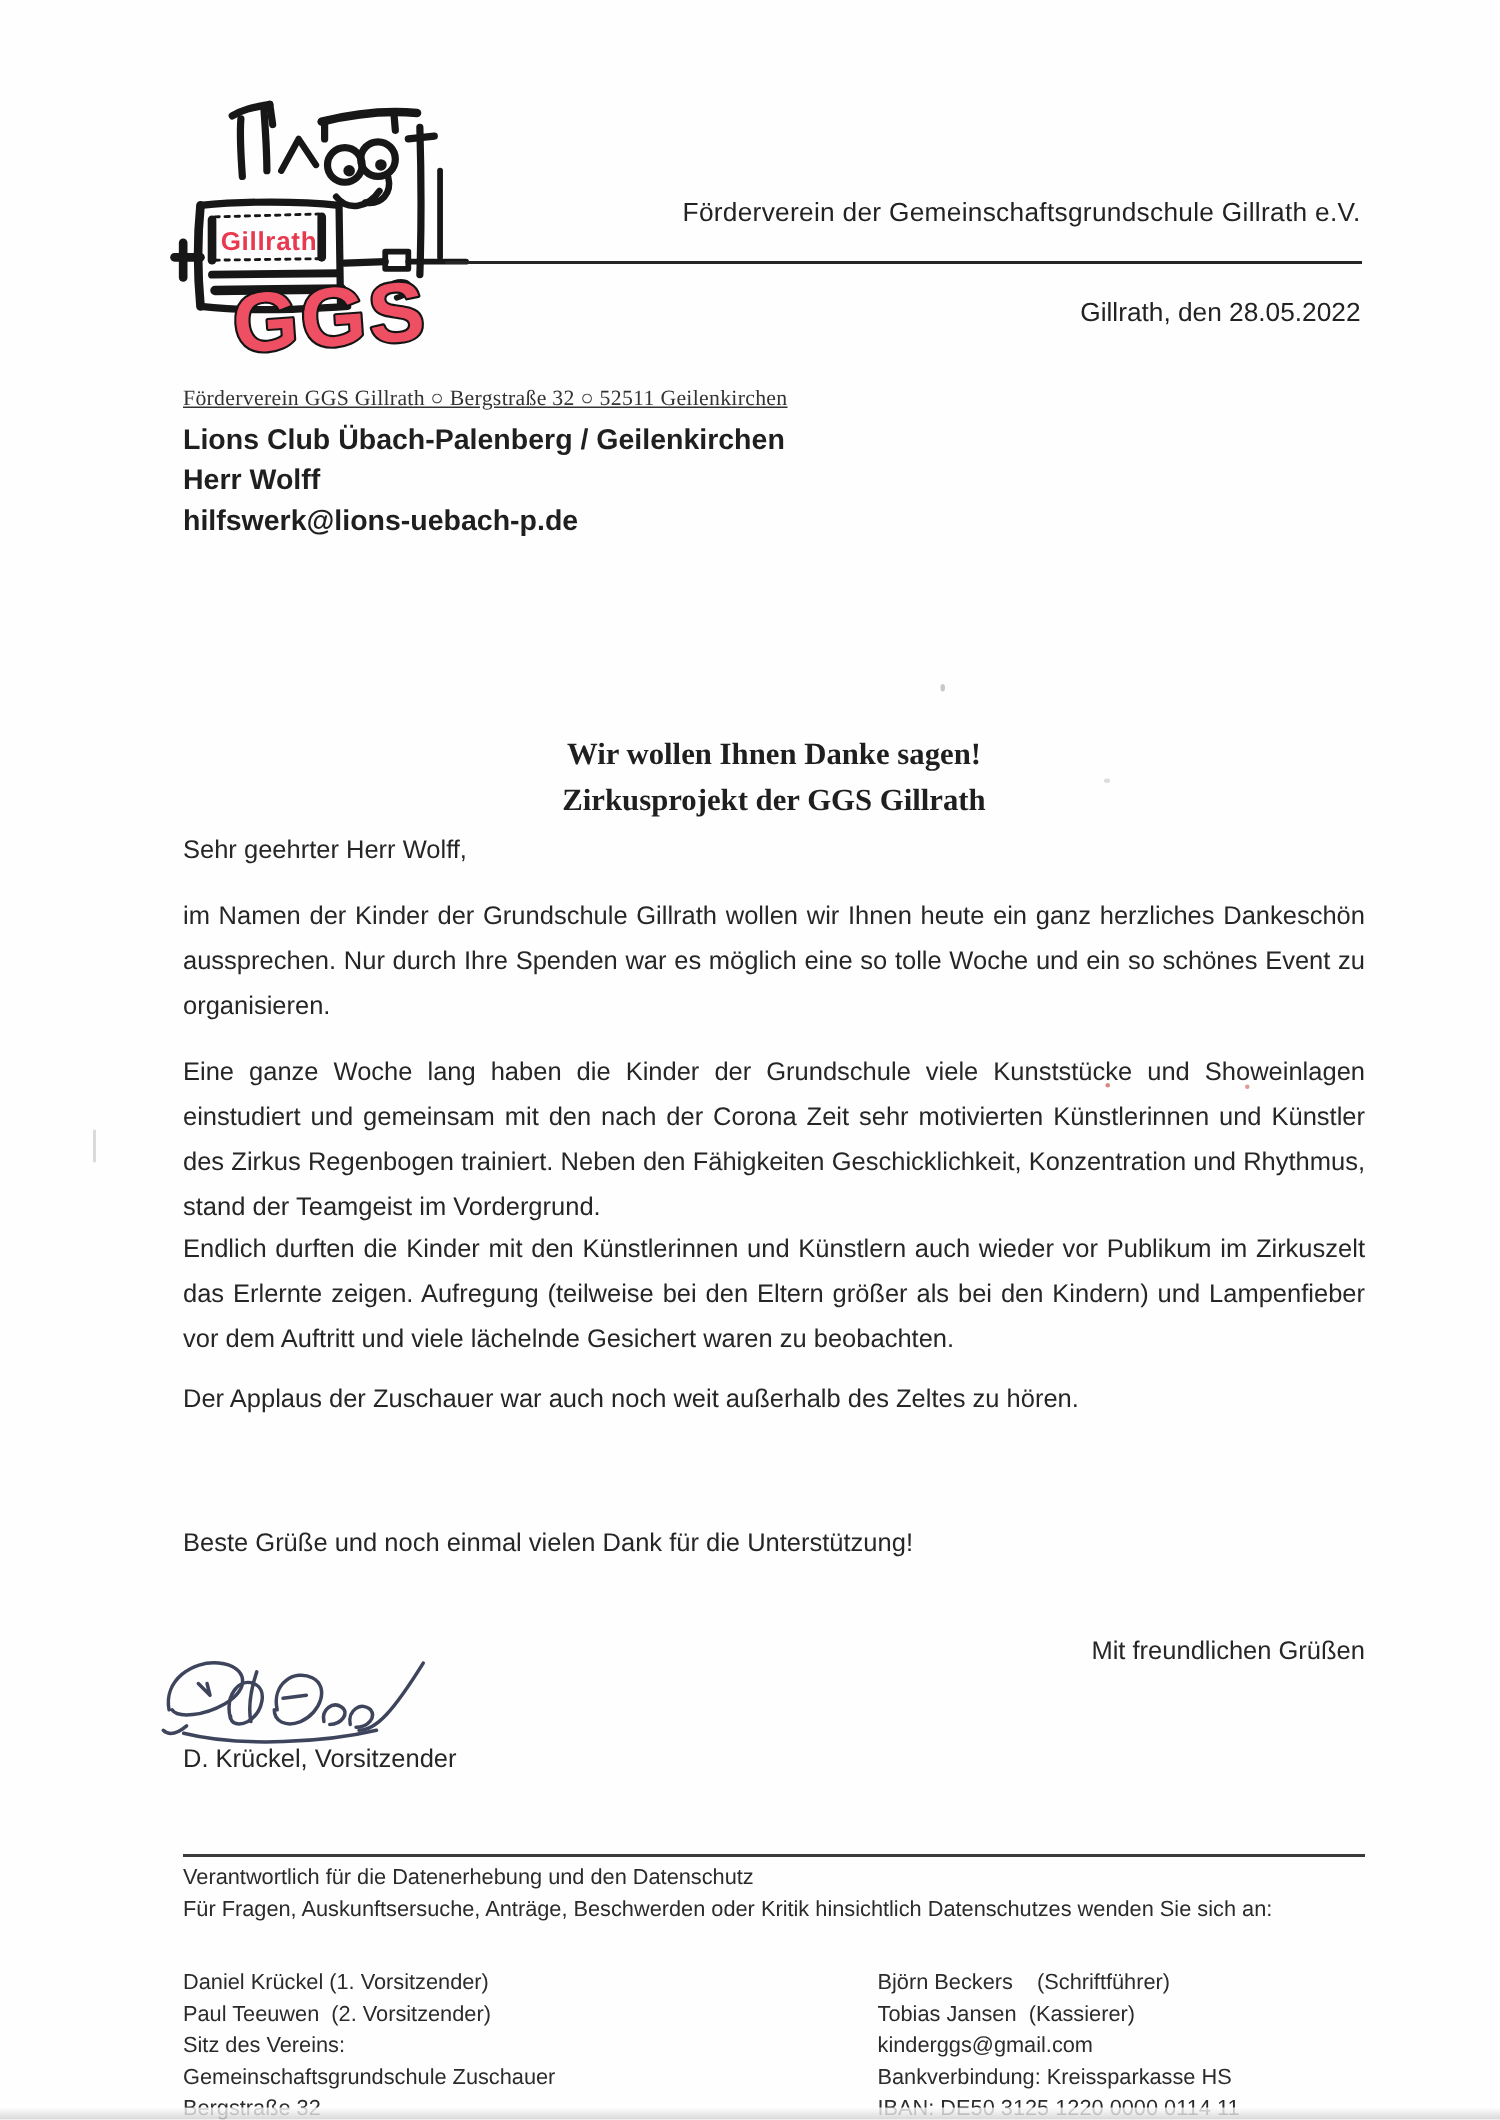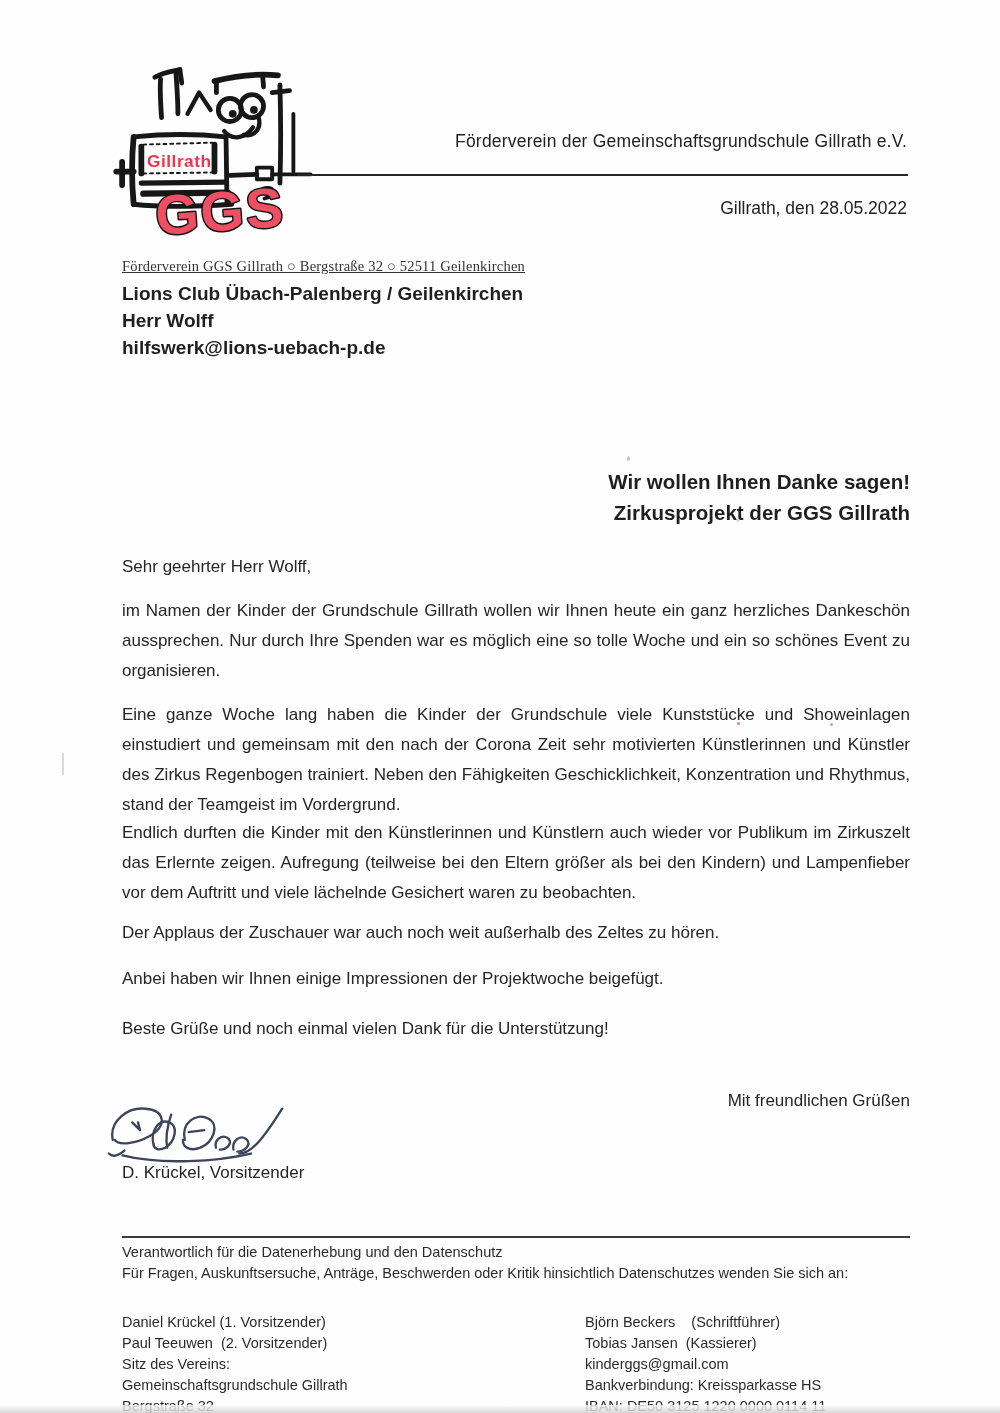--- a/index.html
+++ b/index.html
@@ -14,22 +14,22 @@
   .head-rule{position:absolute;top:174px;left:297px;width:611px;border-top:2.6px solid #262626;}
   .date-line{position:absolute;top:198px;right:93px;font-size:17.5px;color:#222;}
   
   .recipient{position:absolute;left:122px;top:258px;width:560px;}
   .sender-line{
     font-family:"Liberation Serif",serif;font-size:14.5px;color:#333;
     text-decoration:underline;margin-bottom:5px;letter-spacing:.2px;
   }
   .recipient .bold-line{font-size:19px;font-weight:bold;line-height:27px;color:#1f1f1f;}
   
-  .subject{position:absolute;left:122px;top:466px;width:788px;text-align:right;
-    font-size:20.5px;font-weight:bold;line-height:31px;color:#1f1f1f;}
+  .subject{position:absolute;left:122px;top:488px;width:788px;text-align:center;
+    font-size:20.5px;font-weight:bold;line-height:31px;color:#1f1f1f;font-family:Liberation Serif, serif;}
   
   .para{position:absolute;left:122px;width:788px;font-size:17px;line-height:30px;color:#262626;}
   .just{text-align:justify;}
   .p-sal{top:552px;}
   .p-1{top:596px;}
   .p-2{top:700px;}
   .p-3{top:818px;}
   .p-4{top:918px;}
   .p-5{top:964px;}
   .p-6{top:1014px;}
@@ -120,21 +120,20 @@
   <div class="subject">
     <div>Wir wollen Ihnen Danke sagen!</div>
     <div>Zirkusprojekt der GGS Gillrath</div>
   </div>
 
   <div class="para p-sal">Sehr geehrter Herr Wolff,</div>
   <div class="para p-1 just">im Namen der Kinder der Grundschule Gillrath wollen wir Ihnen heute ein ganz herzliches Dankeschön aussprechen. Nur durch Ihre Spenden war es möglich eine so tolle Woche und ein so schönes Event zu organisieren.</div>
   <div class="para p-2 just">Eine ganze Woche lang haben die Kinder der Grundschule viele Kunststücke und Showeinlagen einstudiert und gemeinsam mit den nach der Corona Zeit sehr motivierten Künstlerinnen und Künstler des Zirkus Regenbogen trainiert. Neben den Fähigkeiten Geschicklichkeit, Konzentration und Rhythmus, stand der Teamgeist im Vordergrund.</div>
   <div class="para p-3 just">Endlich durften die Kinder mit den Künstlerinnen und Künstlern auch wieder vor Publikum im Zirkuszelt das Erlernte zeigen. Aufregung (teilweise bei den Eltern größer als bei den Kindern) und Lampenfieber vor dem Auftritt und viele lächelnde Gesichert waren zu beobachten.</div>
   <div class="para p-4">Der Applaus der Zuschauer war auch noch weit außerhalb des Zeltes zu hören.</div>
-  <div class="para p-5">Anbei haben wir Ihnen einige Impressionen der Projektwoche beigefügt.</div>
   <div class="para p-6">Beste Grüße und noch einmal vielen Dank für die Unterstützung!</div>
 
   <div class="para p-regards">Mit freundlichen Grüßen</div>
 
   <svg class="signature" viewBox="0 0 190 80" fill="none" stroke="#343b54" stroke-width="2.4" stroke-linecap="round" stroke-linejoin="round" opacity="0.95">
     <path d="M10,44 C6,24 26,10 44,12 C64,14 66,30 48,40 C34,48 16,50 12,44"></path>
     <path d="M30,26 L38,34 L36,26"></path>
     <path d="M6,58 C10,62 16,60 22,55"></path>
     <path d="M52,50 C48,34 58,22 68,26 C78,30 74,46 64,52 C58,55 52,54 52,48"></path>
     <path d="M70,18 C66,30 64,42 66,52"></path>
@@ -152,21 +151,21 @@
   <div class="footer">
     <div>Verantwortlich für die Datenerhebung und den Datenschutz</div>
     <div>Für Fragen, Auskunftsersuche, Anträge, Beschwerden oder Kritik hinsichtlich Datenschutzes wenden Sie sich an:</div>
     <div class="row2">
       <div class="prewrap">Daniel Krückel (1. Vorsitzender)</div>
       <div class="prewrap">Björn Beckers    (Schriftführer)</div>
       <div class="prewrap">Paul Teeuwen  (2. Vorsitzender)</div>
       <div class="prewrap">Tobias Jansen  (Kassierer)</div>
       <div class="prewrap">Sitz des Vereins:</div>
       <div class="prewrap">kinderggs@gmail.com</div>
-      <div class="prewrap">Gemeinschaftsgrundschule Gillrath</div>
+      <div class="prewrap">Gemeinschaftsgrundschule Zuschauer</div>
       <div class="prewrap">Bankverbindung: Kreissparkasse HS</div>
       <div class="prewrap">Bergstraße 32</div>
       <div class="prewrap">IBAN: DE50 3125 1220 0000 0114 11</div>
       <div class="prewrap">52511 Geilenkirchen</div>
       <div class="prewrap">BIC:    WELADE D1ERK</div>
     </div>
   </div>
 
   <div class="speck sp1"></div>
   <div class="speck sp2"></div>

